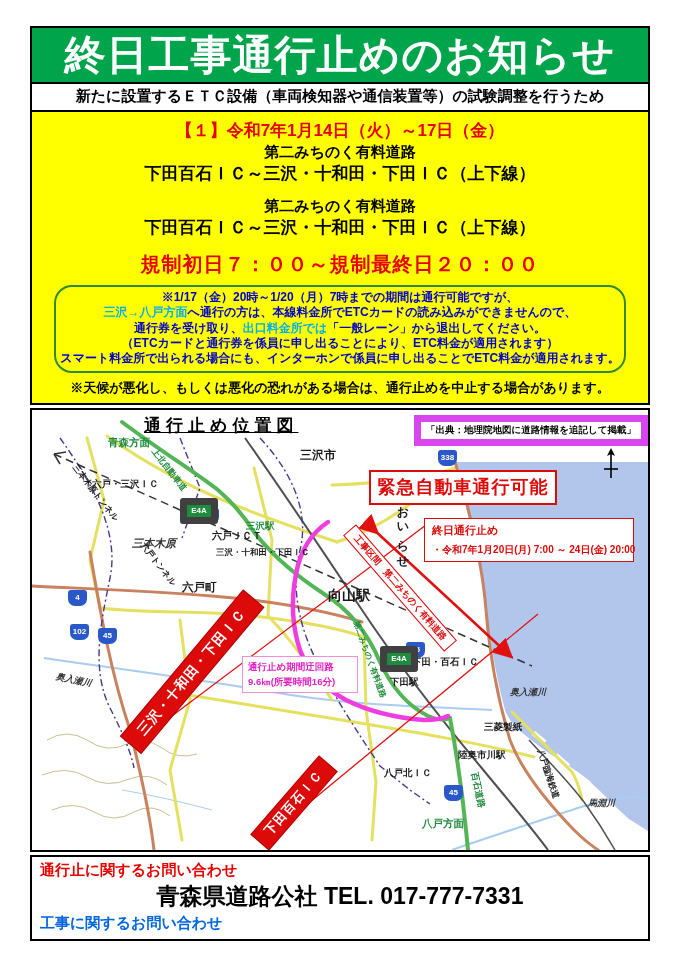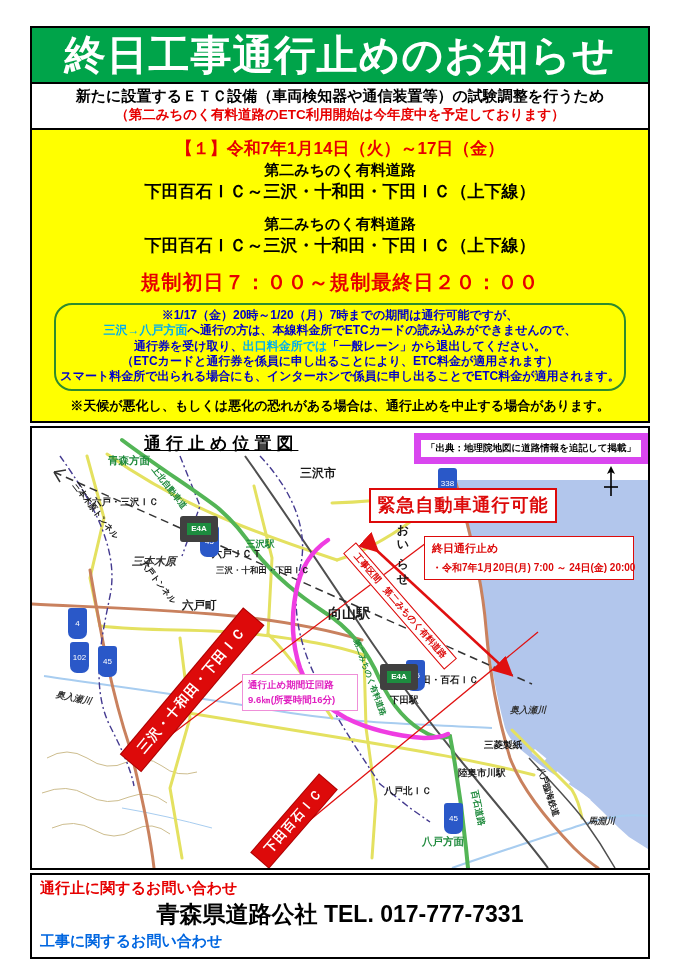--- a/index.html
+++ b/index.html
@@ -30,22 +30,22 @@
   .mapbox{margin-top:3px;height:444px;position:relative;overflow:hidden;}
   .map-title{position:absolute;left:112px;top:4px;font-size:17px;font-weight:800;color:#000;
              text-decoration:underline;letter-spacing:5px;z-index:6;}
   .map-source{position:absolute;left:382px;top:5px;border:7px solid #d946ef;background:#fff;
               font-size:9.5px;font-weight:700;color:#000;padding:2px 5px;z-index:6;white-space:nowrap;}
   .mapsvg{position:absolute;left:0;top:0;z-index:1;}
   .map-label{position:absolute;z-index:4;white-space:nowrap;font-weight:700;color:#1a1a1a;transform-origin:0 50%;}
   .map-label.green{color:#1e8a3c;}
   .map-label.italic{font-style:italic;font-weight:600;color:#333;}
   .map-label.vert{writing-mode:vertical-rl;letter-spacing:3px;transform-origin:50% 0;}
-  .shield{position:absolute;z-index:4;width:19px;height:31px;background:#2a58c8;border-radius:3px 3px 7px 7px;
-          color:#fff;font-size:8px;font-weight:400;display:flex;align-items:center;justify-content:center;}
+  .shield{position:absolute;z-index:4;width:19px;height:16px;background:#2a58c8;border-radius:3px 3px 7px 7px;
+          color:#fff;font-size:8px;font-weight:700;display:flex;align-items:center;justify-content:center;}
   .badge{position:absolute;z-index:4;width:24px;height:12px;background:#1d8c3f;border-radius:3px;border:7px solid #404040;
          color:#fff;font-size:8px;font-weight:800;display:flex;align-items:center;justify-content:center;}
   .emergency{position:absolute;left:337px;top:60px;width:184px;height:31px;border:2.5px solid #DD0A0A;background:#fff;
              color:#DD0A0A;font-size:18px;font-weight:900;display:flex;align-items:center;justify-content:center;
              letter-spacing:1px;z-index:5;white-space:nowrap;}
   .closure-note{position:absolute;left:392px;top:108px;width:210px;border:1.5px solid #DD0A0A;background:#fff;
                 color:#DD0A0A;padding:4px 7px;z-index:5;box-sizing:border-box;}
   .closure-note .t{font-size:11px;font-weight:800;}
   .closure-note .d{font-size:10px;font-weight:800;margin-top:5px;white-space:nowrap;}
   .detour-note{position:absolute;left:210px;top:246px;width:116px;border:1.5px solid #ef8fd8;background:#fff;
@@ -69,21 +69,20 @@
 <body>
 
 <div class="page">
 
   <div class="box banner">
     <h1>終日工事通行止めのお知らせ</h1>
   </div>
 
   <div class="box intro">
     <div class="l1">新たに設置するＥＴＣ設備（車両検知器や通信装置等）の試験調整を行うため</div>
-    <div class="l2">（第二みちのく有料道路のETC利用開始は今年度中を予定しております）</div>
   </div>
 
   <div class="box yellow">
     <div>
       <div class="date">【１】令和7年1月14日（火）～17日（金）</div>
       <div class="road">第二みちのく有料道路</div>
       <div class="sec">下田百石ＩＣ～三沢・十和田・下田ＩＣ（上下線）</div>
     </div>
     <div class="gap"></div>
     <div>

